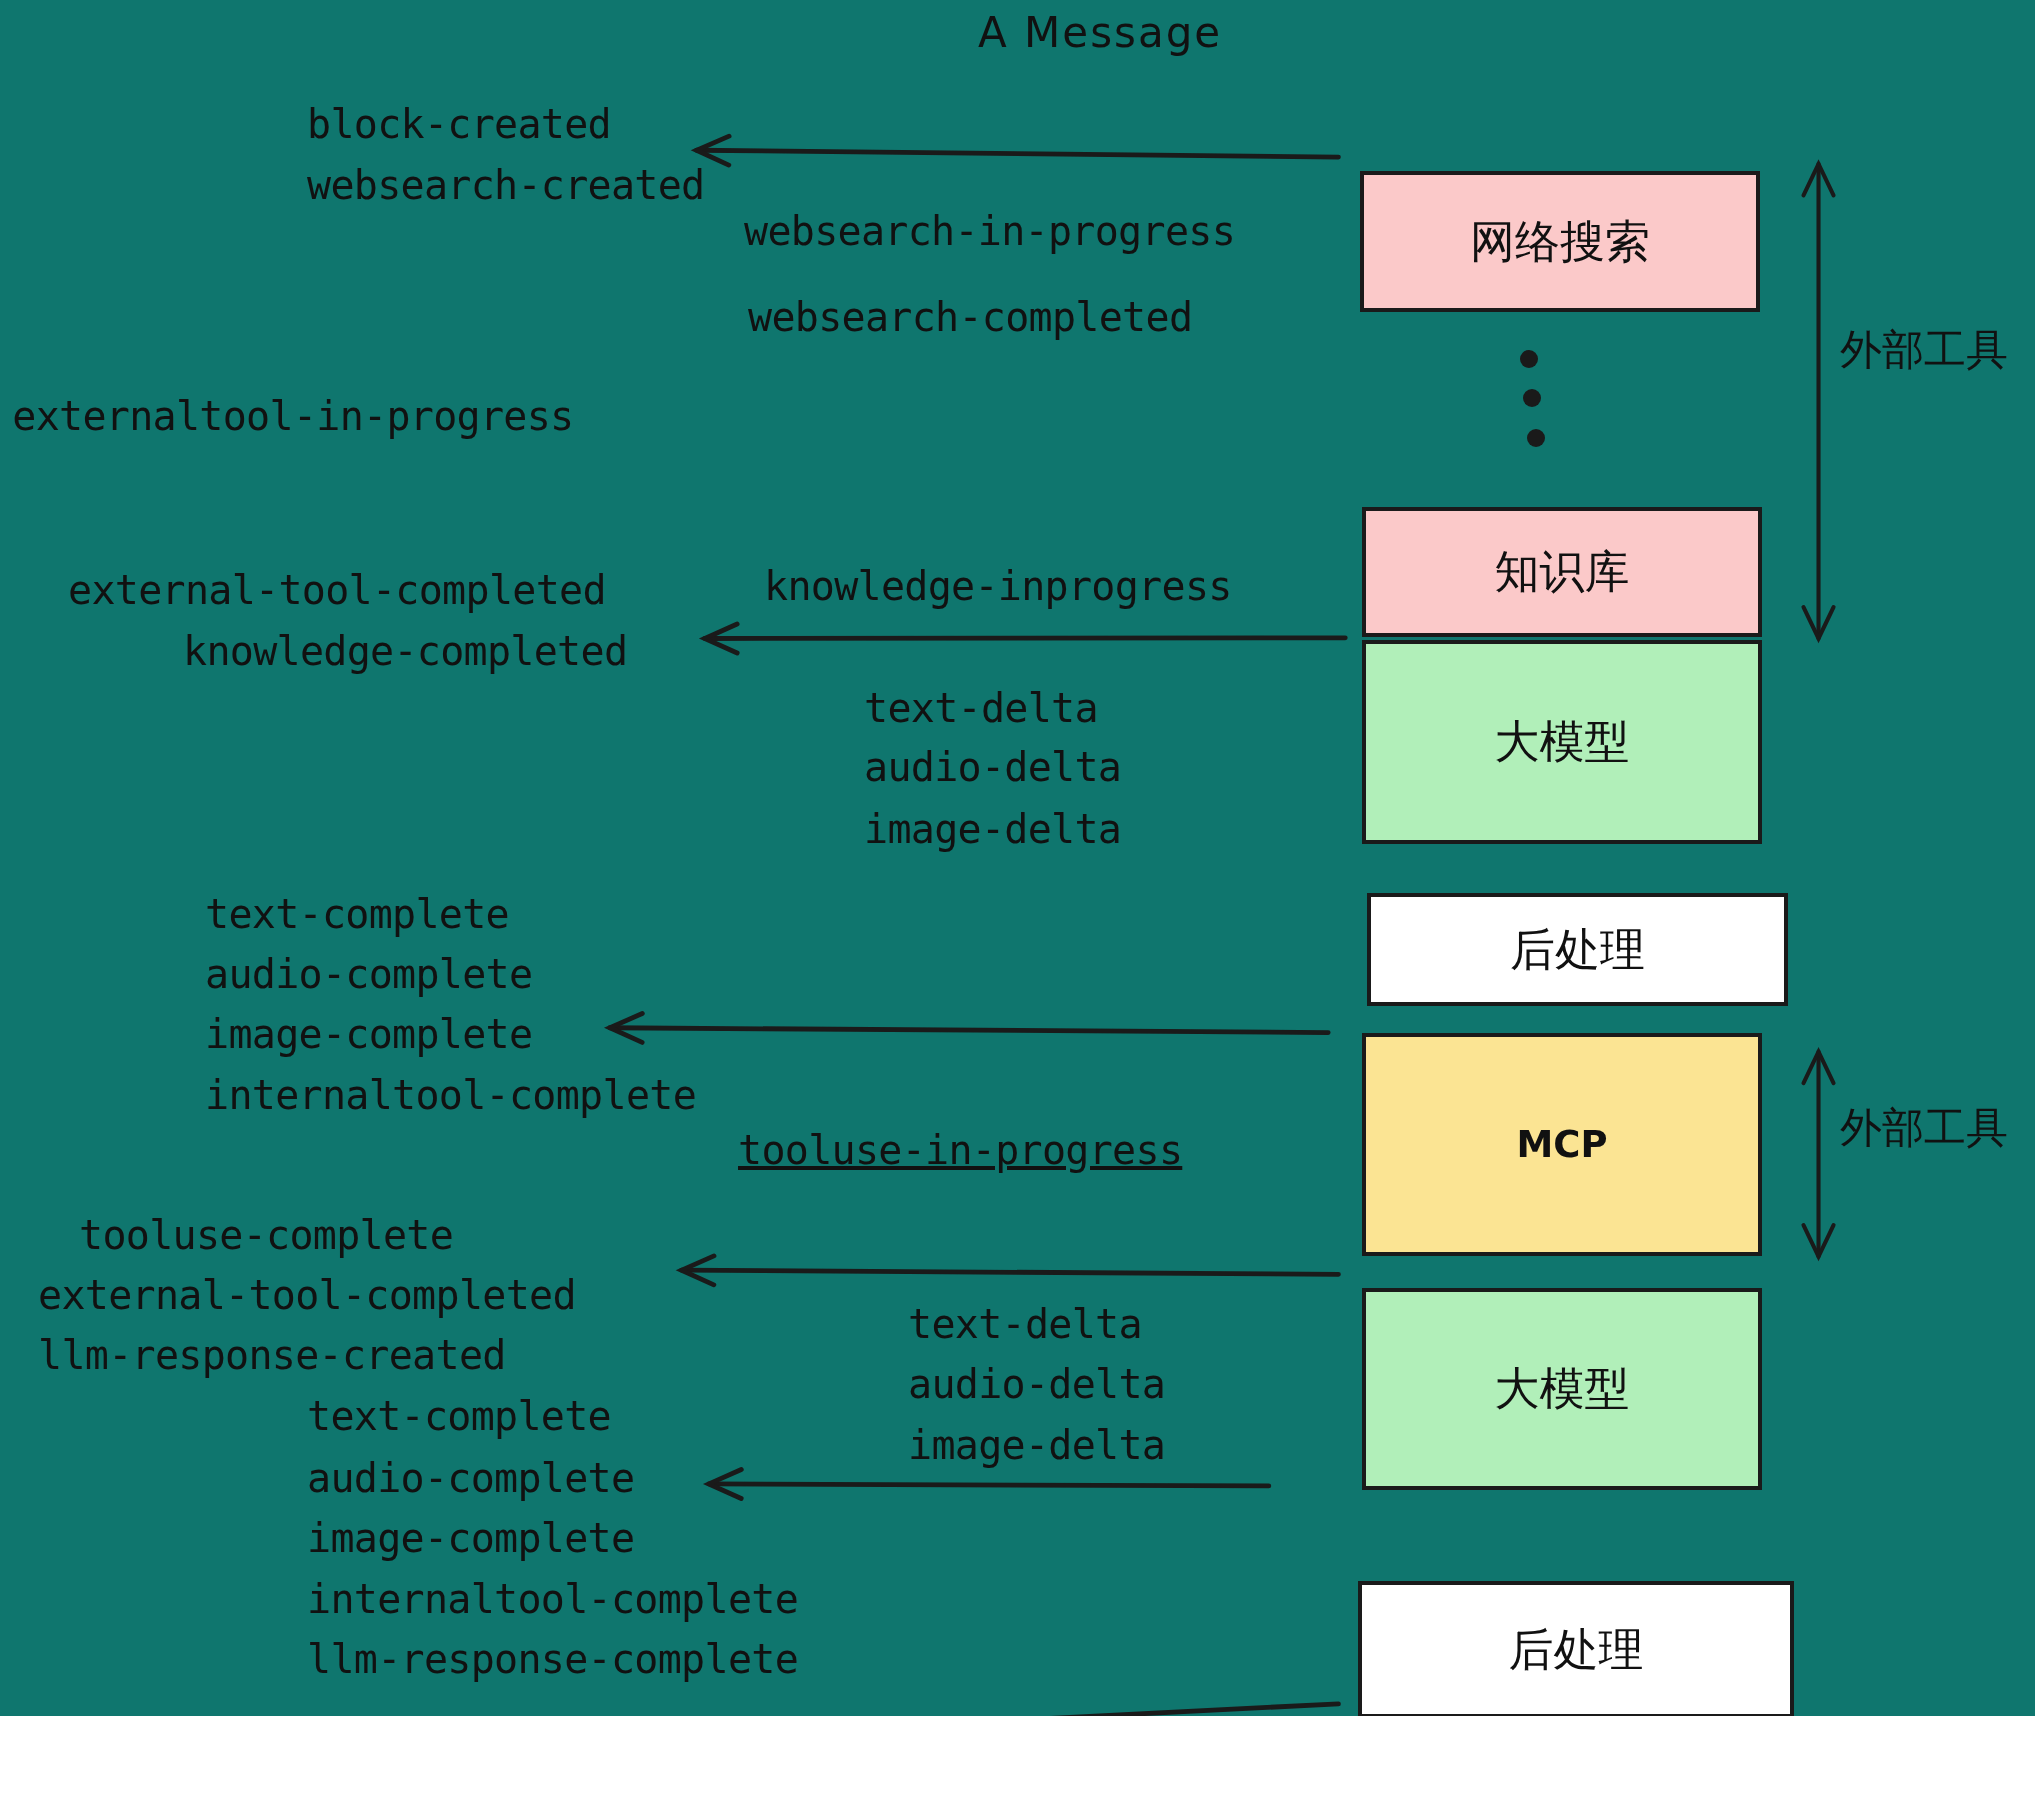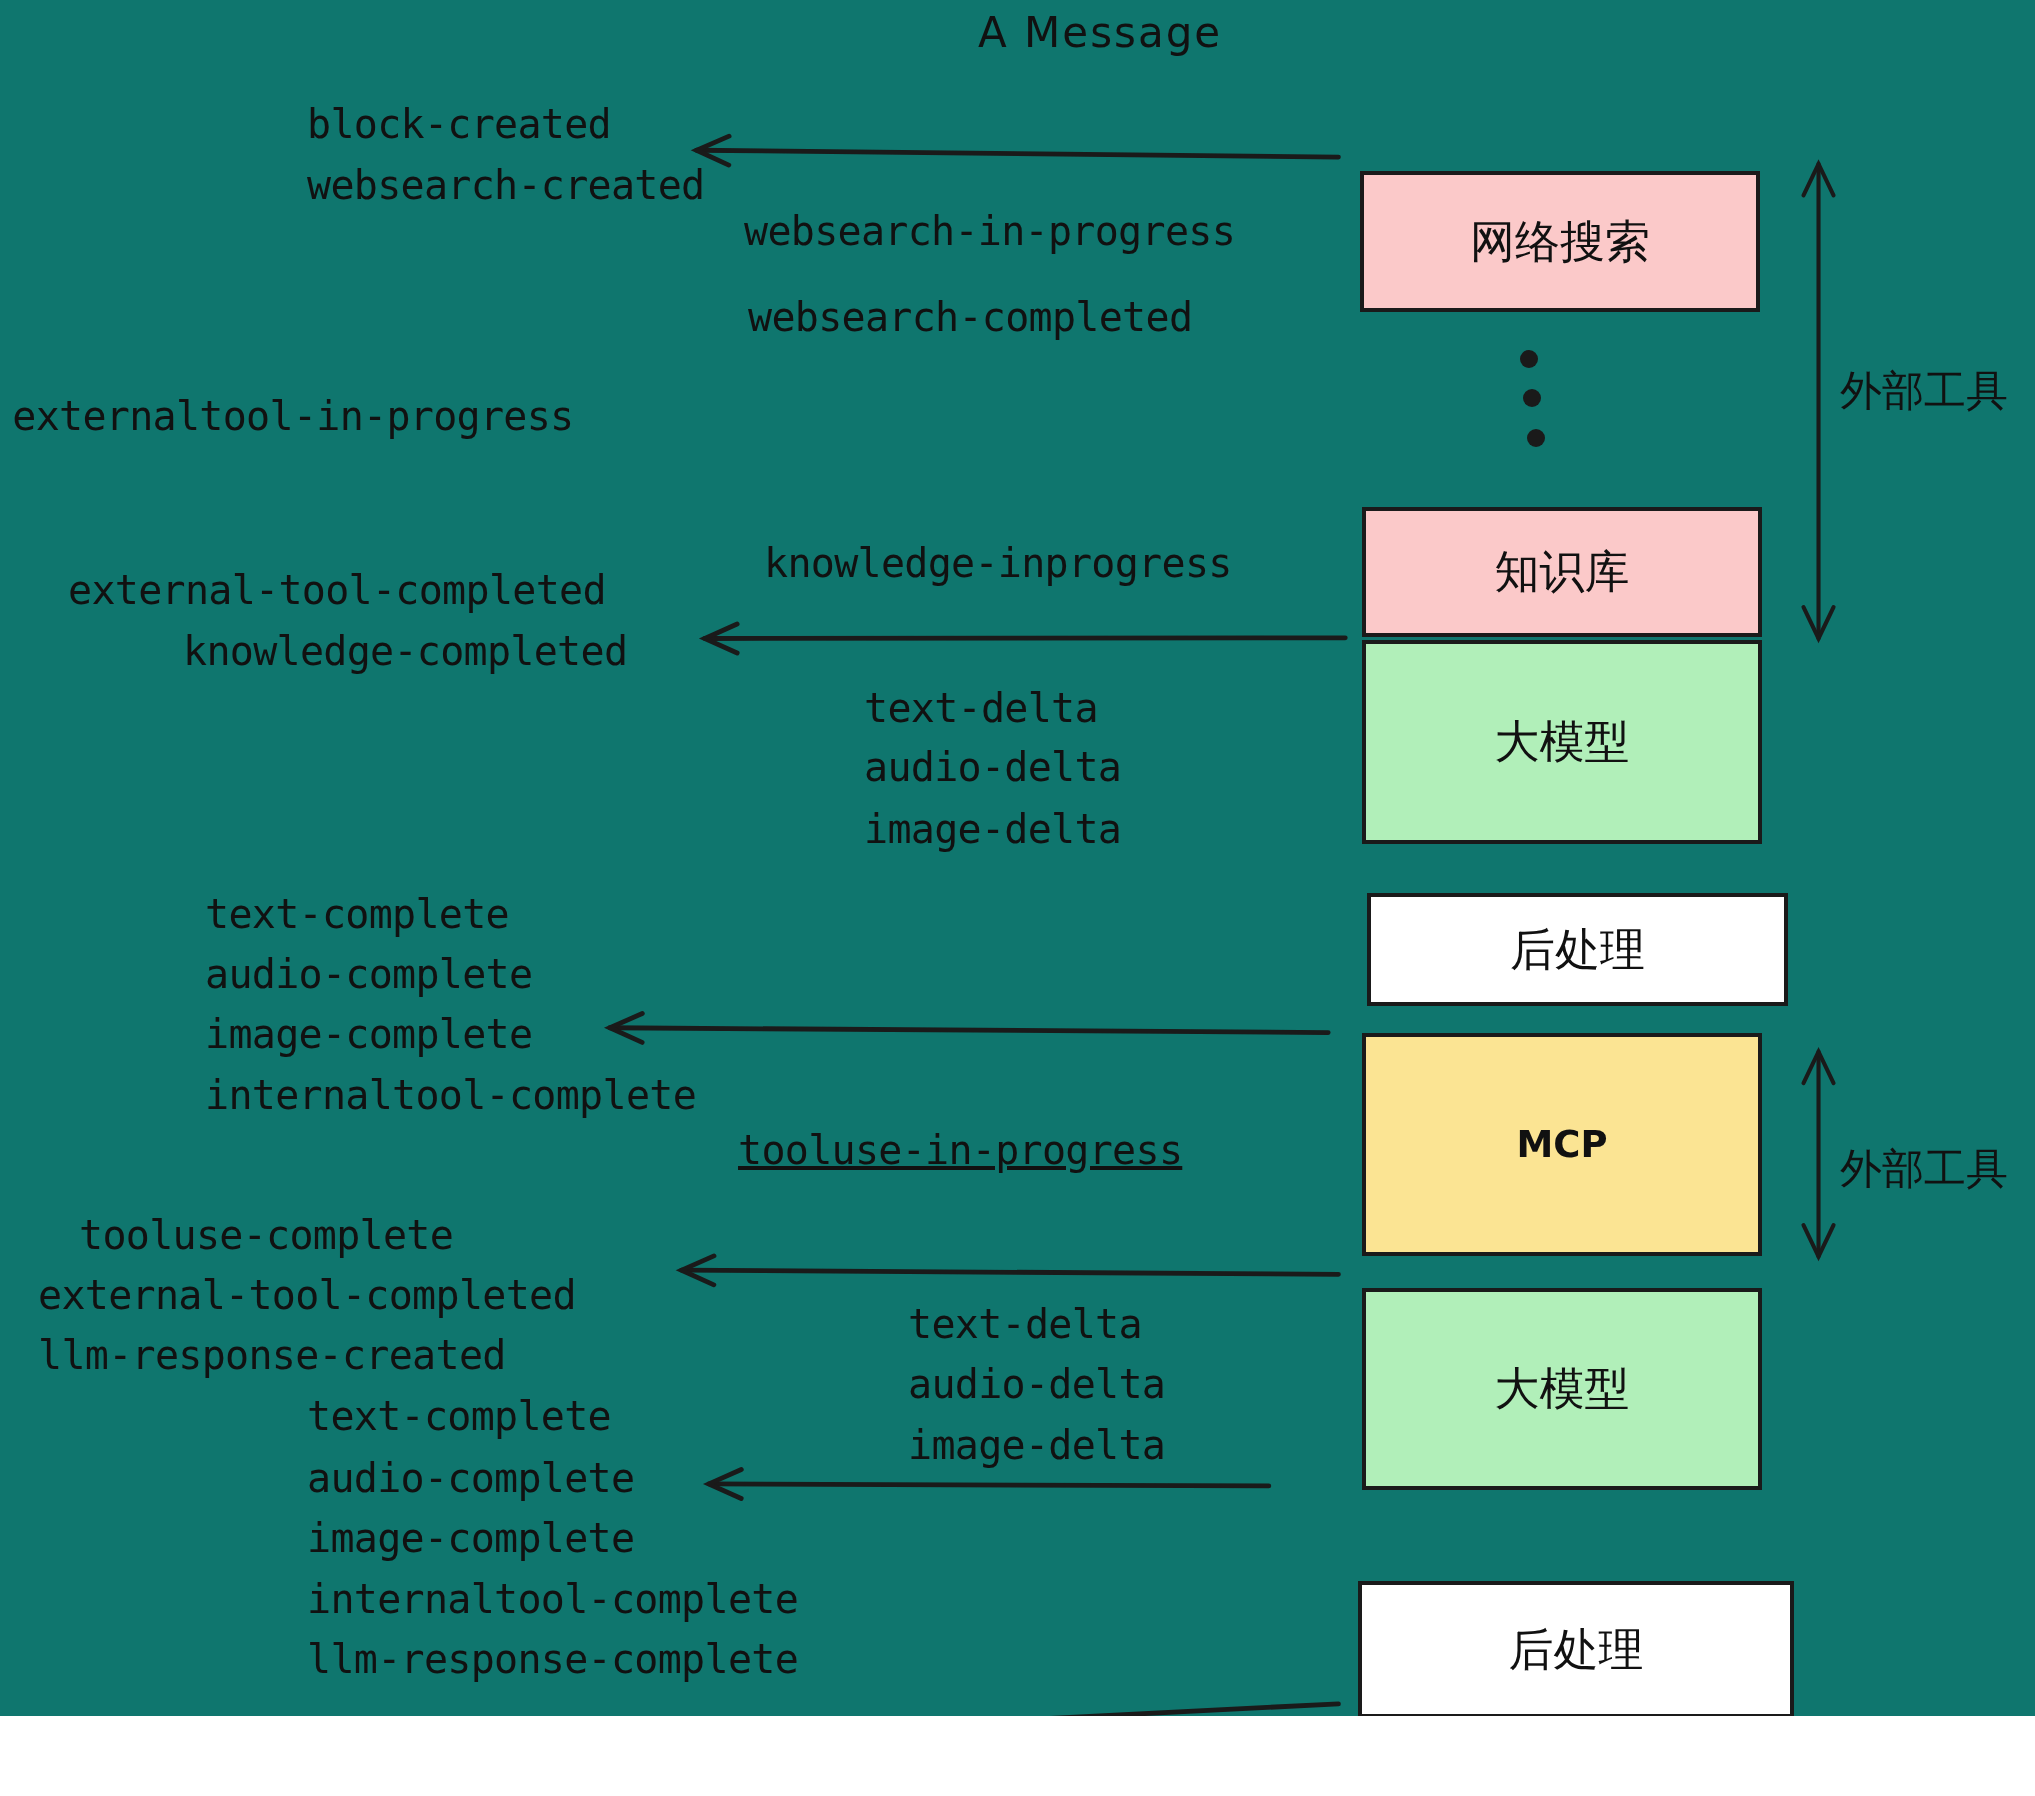--- a/index.html
+++ b/index.html
@@ -56,21 +56,20 @@
     font-family: "DejaVu Sans", sans-serif;
     font-size: 37px;
     font-weight: bold;
   }
   .grouplabel {
     position: absolute;
     font-family: "DejaVu Sans", sans-serif;
     font-size: 42px;
     color: #111111;
     white-space: pre;
-    margin-top: 41px;
   }
   .dot {
     position: absolute;
     width: 18px;
     height: 18px;
     border-radius: 50%;
     background: #1a1a1a;
   }
 </style>
 </head>
@@ -136,21 +135,21 @@
       <div class="dot" style="left: 1523px; top: 389px;"></div>
       <div class="dot" style="left: 1527px; top: 429px;"></div>
     </div>
 
   <div id="events-host">
       <div class="ev" style="left: 307px; top: 101px;">block-created</div>
       <div class="ev" style="left: 307px; top: 162px;">websearch-created</div>
       <div class="ev" style="left: 744px; top: 208px;">websearch-in-progress</div>
       <div class="ev" style="left: 748px; top: 294px;">websearch-completed</div>
       <div class="ev" style="left: 12.3px; top: 393px;">externaltool-in-progress</div>
-      <div class="ev" style="left: 764px; top: 540px;">knowledge-inprogress</div>
+      <div class="ev" style="left: 764px; top: 563px;">knowledge-inprogress</div>
       <div class="ev" style="left: 68px; top: 567px;">external-tool-completed</div>
       <div class="ev" style="left: 183px; top: 628px;">knowledge-completed</div>
       <div class="ev" style="left: 864px; top: 685px;">text-delta</div>
       <div class="ev" style="left: 864px; top: 744px;">audio-delta</div>
       <div class="ev" style="left: 864px; top: 806px;">image-delta</div>
       <div class="ev" style="left: 205px; top: 891px;">text-complete</div>
       <div class="ev" style="left: 205px; top: 951px;">audio-complete</div>
       <div class="ev" style="left: 205px; top: 1011px;">image-complete</div>
       <div class="ev" style="left: 205px; top: 1072px;">internaltool-complete</div>
       <div class="ev" style="left: 738px; top: 1127px; text-decoration: underline;">tooluse-in-progress</div>

